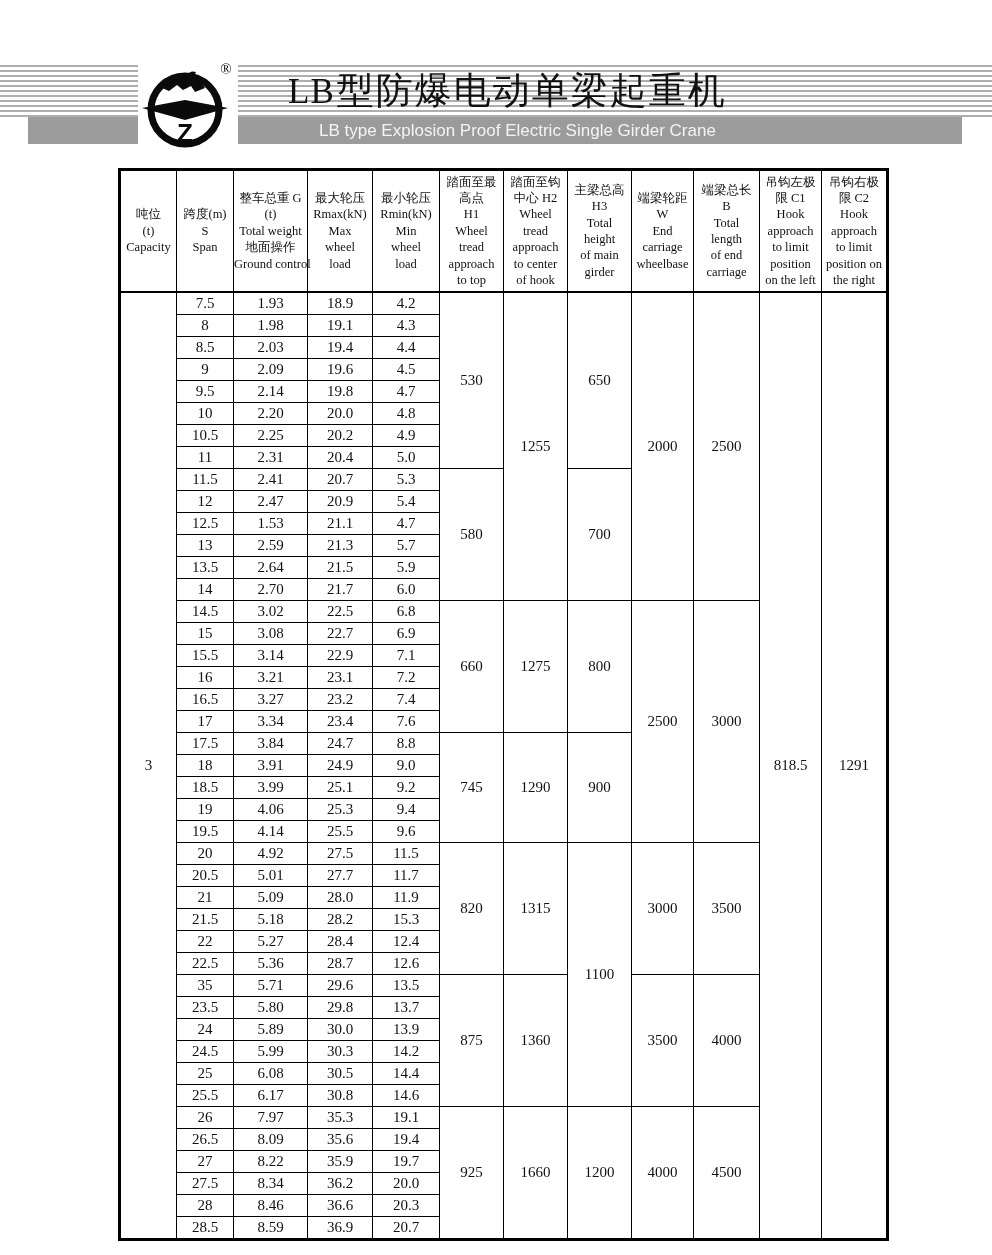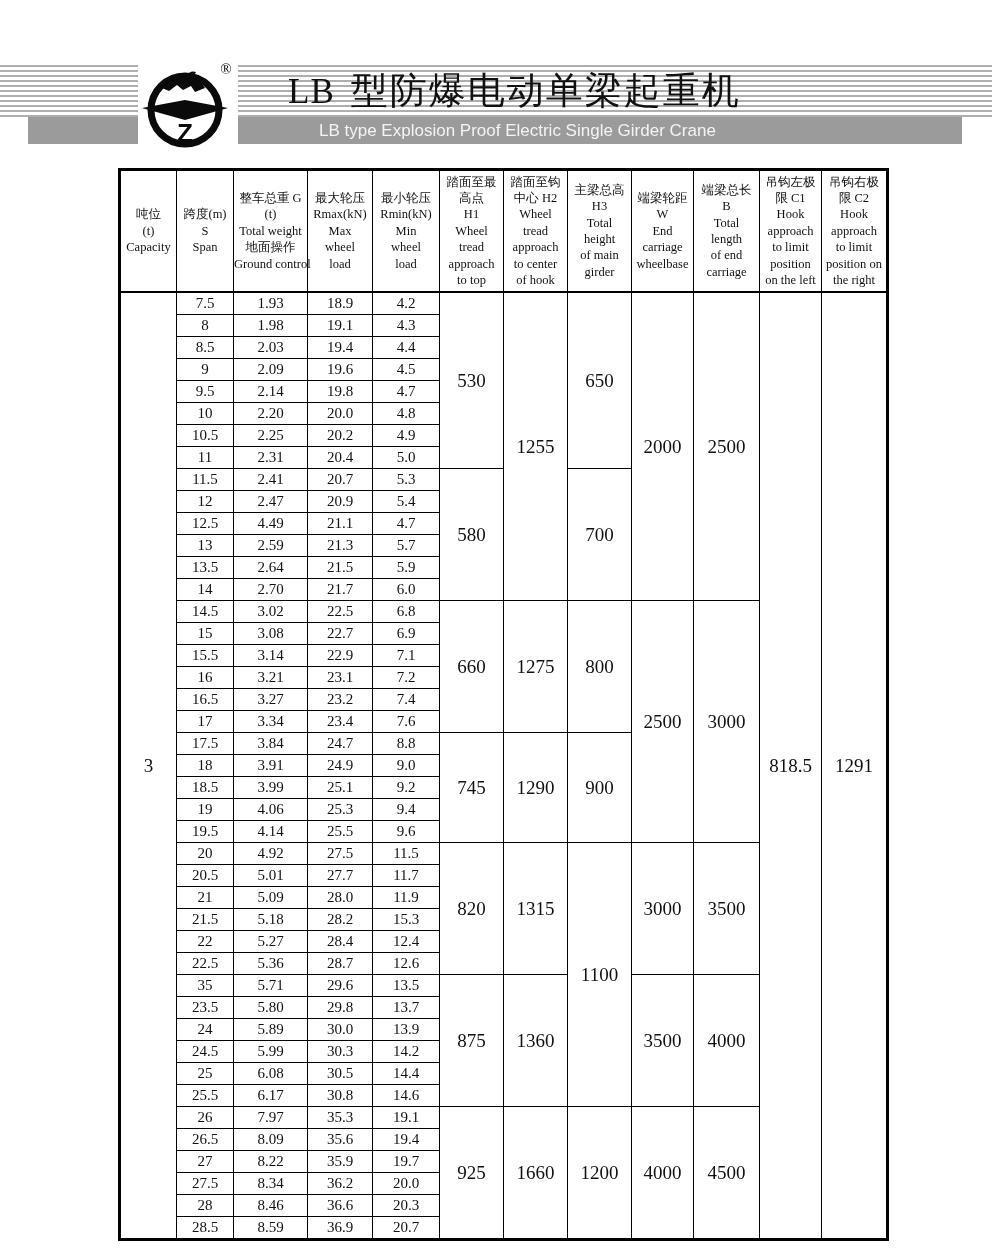--- a/index.html
+++ b/index.html
@@ -6,34 +6,34 @@
   .page{position:relative;width:992px;height:1255px;background:#fff;overflow:hidden;
         font-family:"Liberation Serif","DejaVu Serif",serif;color:#111;}
   
   .stripes{position:absolute;left:0;top:65px;width:992px;height:53px;
            background:repeating-linear-gradient(to bottom,#aeaeae 0 2px,#ffffff 2px 5px);}
   .graybar{position:absolute;top:117px;height:27px;background:#9b9b9b;}
   .graybar-left{left:28px;width:112px;}
   .graybar-right{left:237px;width:725px;}
   .logo-box{position:absolute;left:138px;top:56px;width:100px;height:98px;background:#fff;}
   .logo-box svg{position:absolute;left:2px;top:2px;}
-  .title{position:absolute;left:288px;top:66px;display:flex;align-items:baseline;gap:16px;white-space:nowrap;}
+  .title{position:absolute;left:288px;top:66px;display:flex;align-items:baseline;gap:2px;white-space:nowrap;}
   .title-lb{font-family:"Liberation Serif",serif;font-size:35px;font-weight:500;letter-spacing:1px;}
   .title-cn{font-family:"Liberation Sans","DejaVu Sans",sans-serif;font-size:37px;font-weight:400;letter-spacing:2px;}
   .subtitle{position:absolute;left:237px;top:117px;width:725px;height:31px;line-height:27px;
             padding-left:82px;box-sizing:border-box;color:#f4f4f4;
             font-family:"Liberation Sans","DejaVu Sans",sans-serif;font-size:17px;}
   
   table.spec{position:absolute;left:118px;top:168px;width:768px;border-collapse:collapse;
              table-layout:fixed;border:3px solid #000;}
   .spec th,.spec td{border:1px solid #000;text-align:center;vertical-align:middle;padding:0;}
   .spec thead th{height:120px;font-weight:normal;border-bottom:2px solid #000;}
   .hline{font-size:12.5px;line-height:16.4px;white-space:nowrap;}
   .spec td{height:21px;line-height:21px;font-size:15px;}
-  .spec td.merged{font-size:19px;}
+  .spec td.merged{font-size:15px;}
 </style>
 </head>
 <body>
 
 <div class="page">
 
   <div class="stripes"></div>
   <div class="graybar graybar-left"></div>
   <div class="graybar graybar-right"></div>
 
@@ -229,21 +229,21 @@
           <td rowspan="6" class="merged">700</td>
         </tr>
         <tr>
           <td>12</td>
           <td>2.47</td>
           <td>20.9</td>
           <td>5.4</td>
         </tr>
         <tr>
           <td>12.5</td>
-          <td>4.49</td>
+          <td>1.53</td>
           <td>21.1</td>
           <td>4.7</td>
         </tr>
         <tr>
           <td>13</td>
           <td>2.59</td>
           <td>21.3</td>
           <td>5.7</td>
         </tr>
         <tr>

